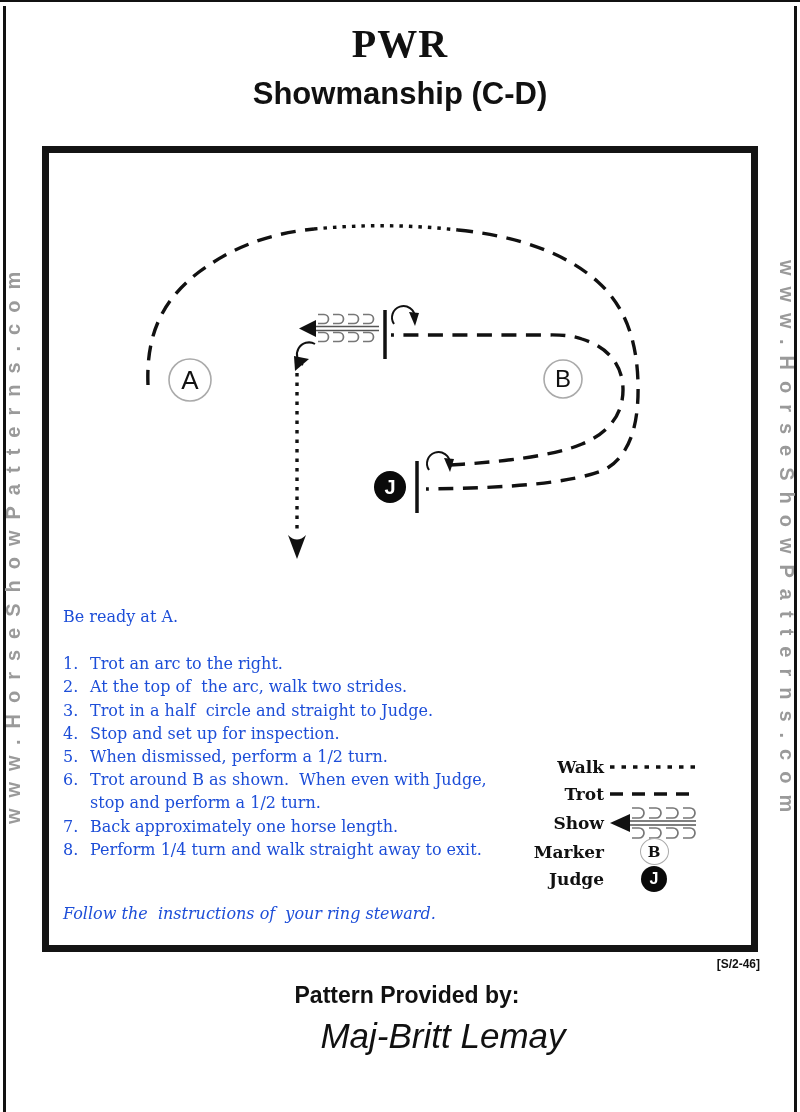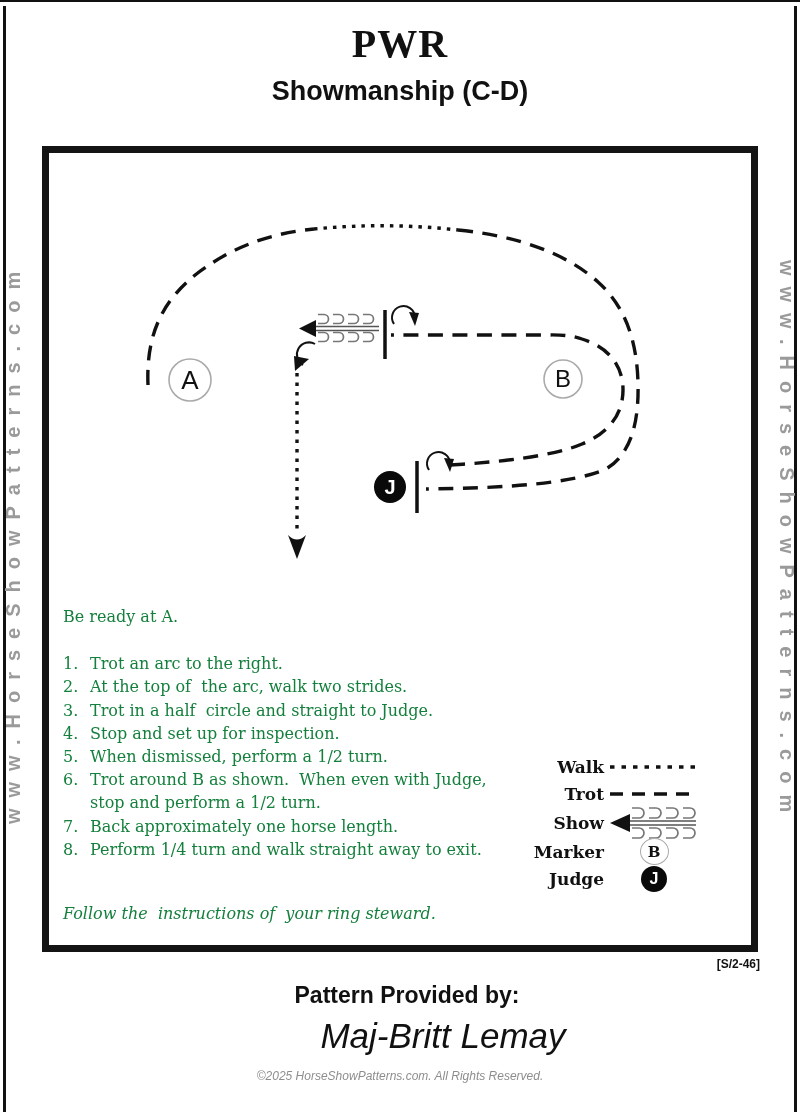--- a/index.html
+++ b/index.html
@@ -12,21 +12,21 @@
   .edge-left { position:absolute; left:3px; top:6px; width:3px; height:1106px; background:#111; }
   .edge-right { position:absolute; right:3px; top:6px; width:3px; height:1106px; background:#111; }
 
   
   .title {
     position:absolute; top:20px; left:0; width:100%; text-align:center;
     font-family:"Liberation Serif", serif; font-weight:700; font-size:40px; letter-spacing:1px;
   }
   .subtitle {
     position:absolute; top:76px; left:0; width:100%; text-align:center;
-    font-weight:700; font-size:27px;
+    font-weight:700; font-size:31px;
   }
   .showdate {
     position:absolute; top:115px; left:0; width:100%; text-align:center;
     font-style:italic; font-size:19px;margin-top:48px;
   }
 
   
   .wm {
     position:absolute; top:148px; height:788px; width:30px;
     color:#9a9a9a; font-weight:700; font-size:20px; letter-spacing:11px;
@@ -49,21 +49,21 @@
   .hoof { fill:none; stroke:#777; stroke-width:1.7; }
   .shaft { stroke:#555; stroke-width:1.6; }
   .marker-circle { fill:#fff; stroke:#aaa; stroke-width:1.6; }
   .marker-letter { font-family:"Liberation Sans", sans-serif; fill:#111; text-anchor:middle; }
   .judge-circle { fill:#0a0a0a; }
   .judge-letter { font-family:"Liberation Sans", sans-serif; font-weight:700; fill:#fff; text-anchor:middle; }
 
   
   .instructions {
     position:absolute; left:14px; top:452px; width:458px;
-    font-family:"DejaVu Serif", serif; font-size:16px; line-height:23.2px; color:#15803d;
+    font-family:"DejaVu Serif", serif; font-size:16px; line-height:23.2px; color:#1d4ed8;
   }
   .inst-intro { margin-bottom:24px; white-space:pre-wrap; }
   .inst-row { display:flex; }
   .inst-num { flex:none; width:27px; }
   .inst-text { flex:1; white-space:pre-wrap; }
   .inst-outro { margin-top:41px; white-space:pre-wrap;font-style:italic; }
 
   
   .legend { position:absolute; left:428px; top:600px; width:240px;
     font-family:"DejaVu Serif", serif; font-weight:700; font-size:17px; }
@@ -250,15 +250,14 @@
           <span class="legend-judge">J</span>
         </span>
       </div>
     </div>
 
   </div>
 
   <div class="pattern-code">[S/2-46]</div>
   <div class="provided-label">Pattern Provided by:</div>
   <div class="provided-name">Maj-Britt Lemay</div>
-  <div class="copyright">©2025 HorseShowPatterns.com. All Rights Reserved.</div>
 
 </div>
 
 </body></html>

